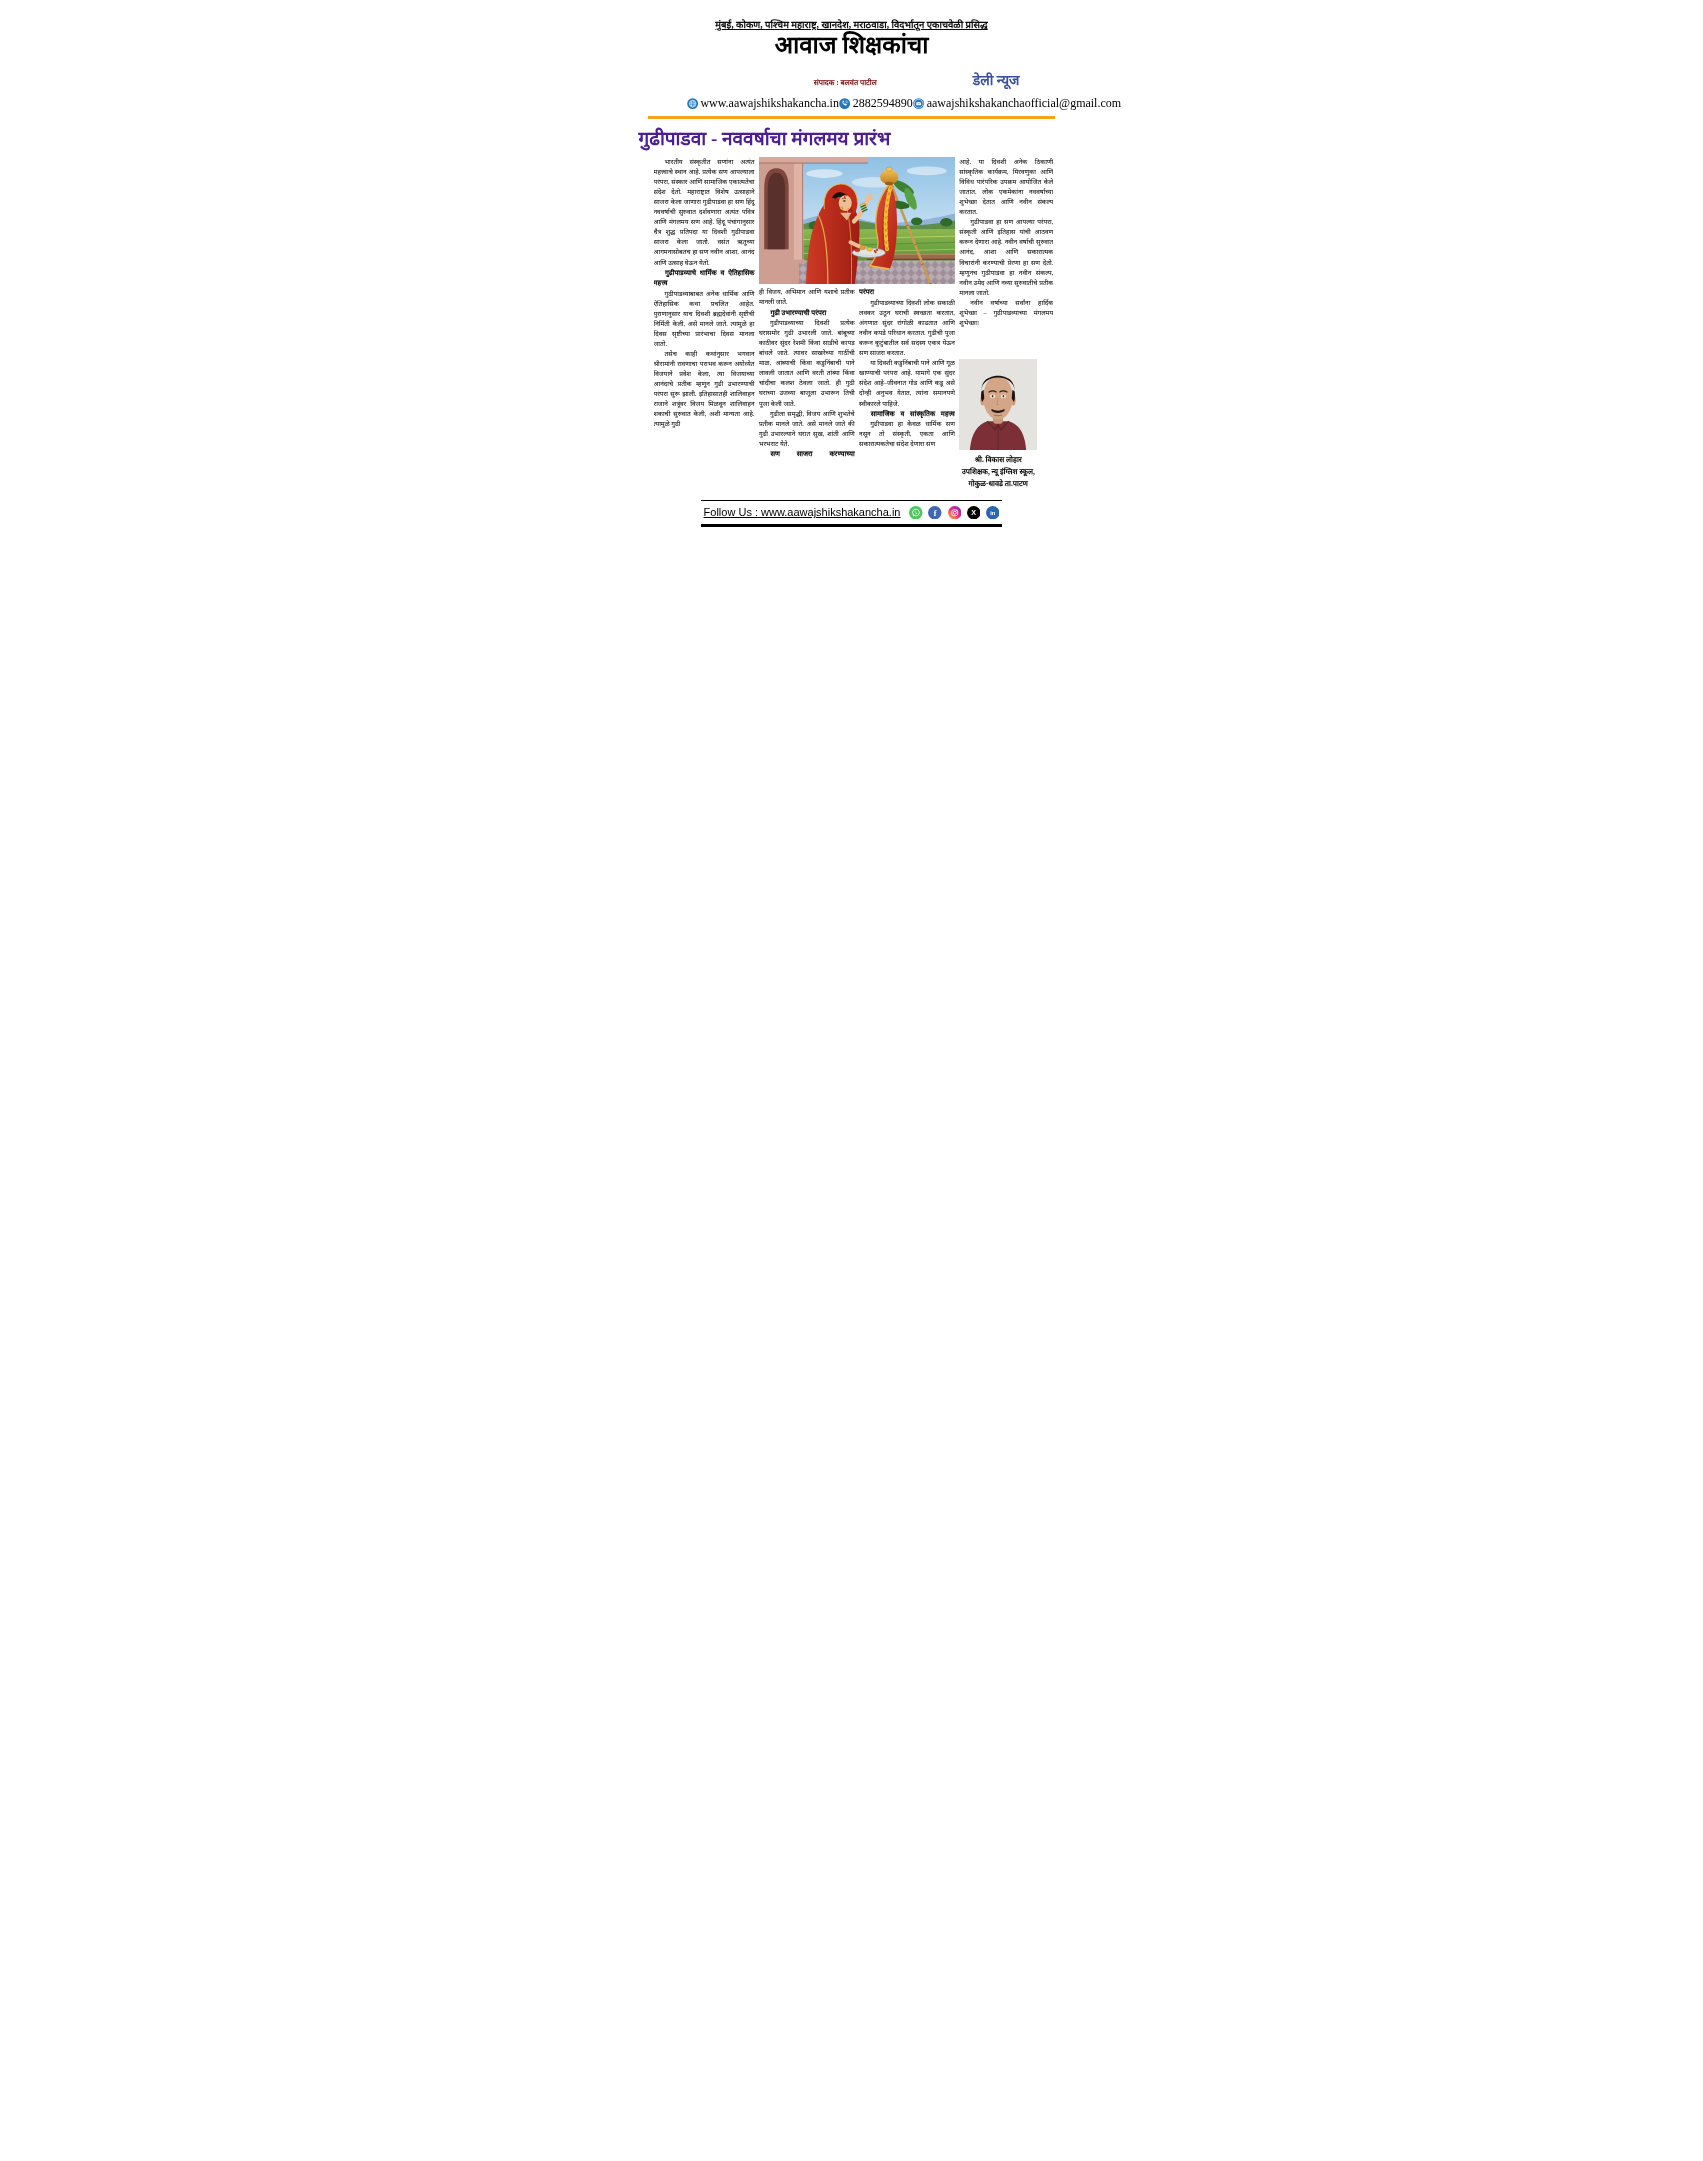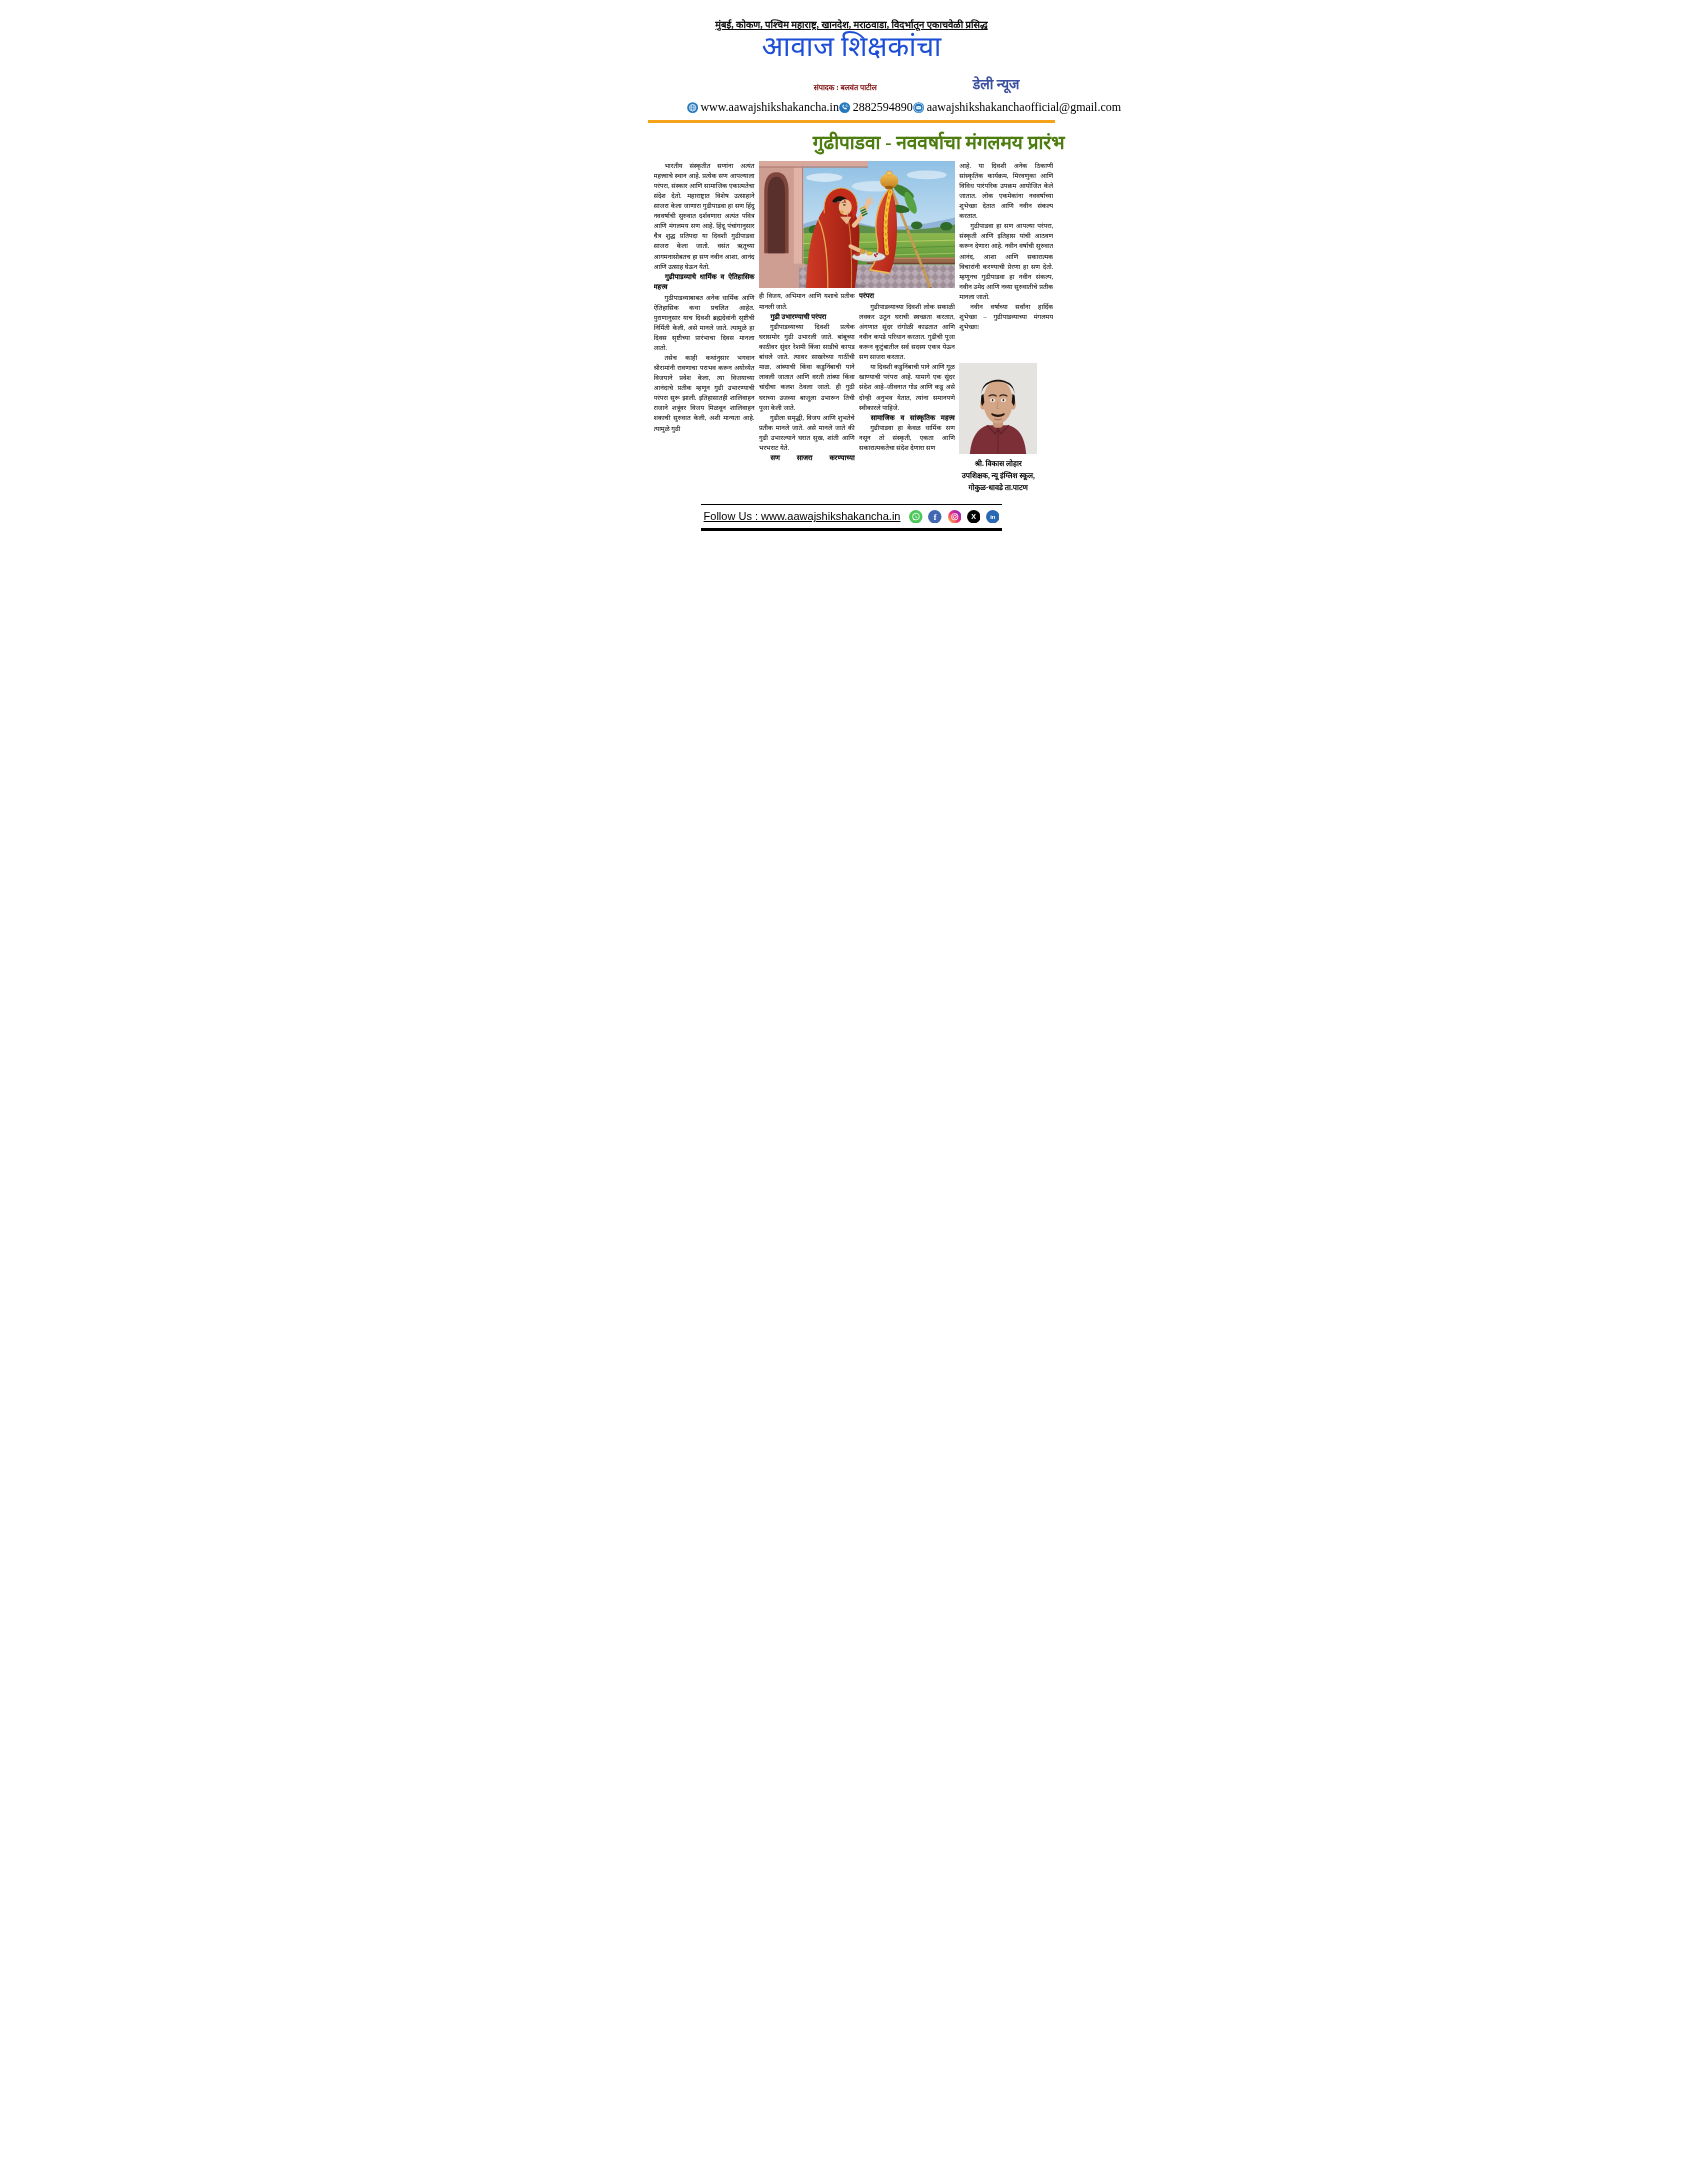--- a/index.html
+++ b/index.html
@@ -2,33 +2,33 @@
 <html style="font-size:7px"><head>
 <meta charset="utf-8">
 <style>
   * { box-sizing: border-box; }
   html,body { margin:0; padding:0; background:#ffffff; }
   body { font-family:"Liberation Serif","DejaVu Serif",serif; color:#000; }
   .page { width:426px; min-height:541px; margin:0 auto; background:#fff; position:relative; padding-bottom:7.8px; }
 
   
   .tagline { text-align:center; font-weight:bold; font-size:9.6px; padding-top:18.3px; white-space:nowrap; color:#0b0b0b;text-decoration:underline; }
-  .masthead-title { text-align:center; color:#1d4ed8; font-size:28px; font-weight:normal; line-height:1.02; margin:1.7px 0 0; white-space:nowrap; }
+  .masthead-title { text-align:center; color:#000000; font-size:24px; font-weight:bold; line-height:1.02; margin:1.7px 0 0; white-space:nowrap; }
   .masthead-sub { position:relative; height:25px; margin-top:13px; }
   .editor { position:absolute; left:50%; transform:translateX(-60%); top:7px; color:#7a0c0c; font-weight:bold; font-size:7.4px; white-space:nowrap; }
   .edition { position:absolute; right:45px; top:-0.9px; color:#3b4fa0; font-weight:bold; font-size:14px; white-space:nowrap; }
 
   .contact-row { display:flex; align-items:center; justify-content:space-between; padding:0.9px 38px 0 48px; font-size:12px; }
   .contact-item { display:flex; align-items:center; gap:2.6px; white-space:nowrap; }
   .contact-item svg { display:block; }
 
   .divider { height:3.5px; background:#f7a21b; margin:4.4px 9.6px 0; }
 
   
-  .headline { text-align:right; color:#4d7c0f; font-weight:bold; font-size:19px; margin:7.8px 0 0; line-height:1.25; white-space:nowrap; }
+  .headline { text-align:left; color:#4c1d95; font-weight:bold; font-size:19px; margin:7.8px 0 0; line-height:1.25; white-space:nowrap; }
 
   
   .article { display:flex; gap:4.4px; padding:6.1px 10.5px 0 15px; height:345px; }
   .col { text-align:justify; font-size:6.5px; line-height:1.55; overflow:hidden; }
   .col p { margin:0; text-indent:1.7em; }
   .col p.noindent { text-indent:0; }
   .col h3 { margin:0; font-size:6.8px; font-weight:bold; text-align:justify; }
   .col h3.indent { text-indent:1.7em; }
   .col h3.spread { text-align-last:justify; }
   .col-1 { width:101px; flex:none; height:100%; }

